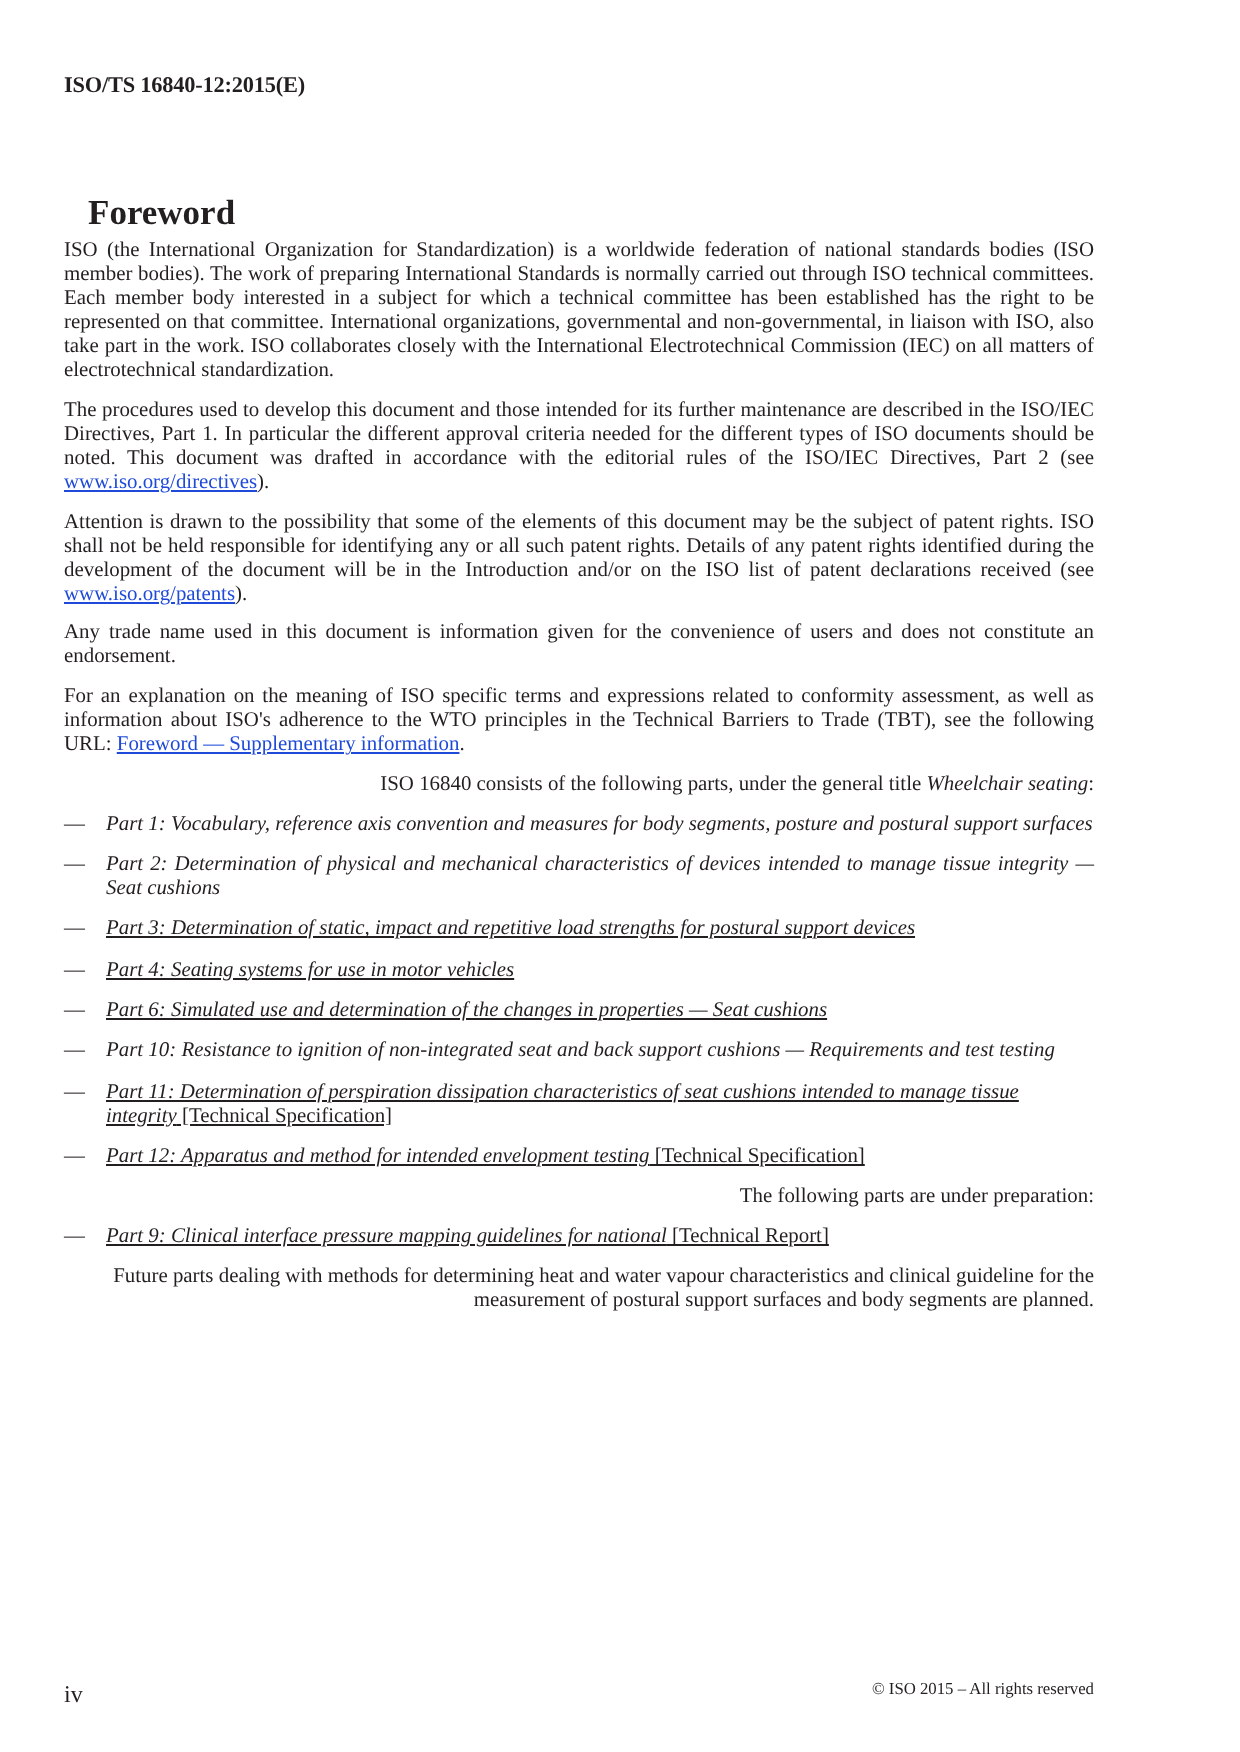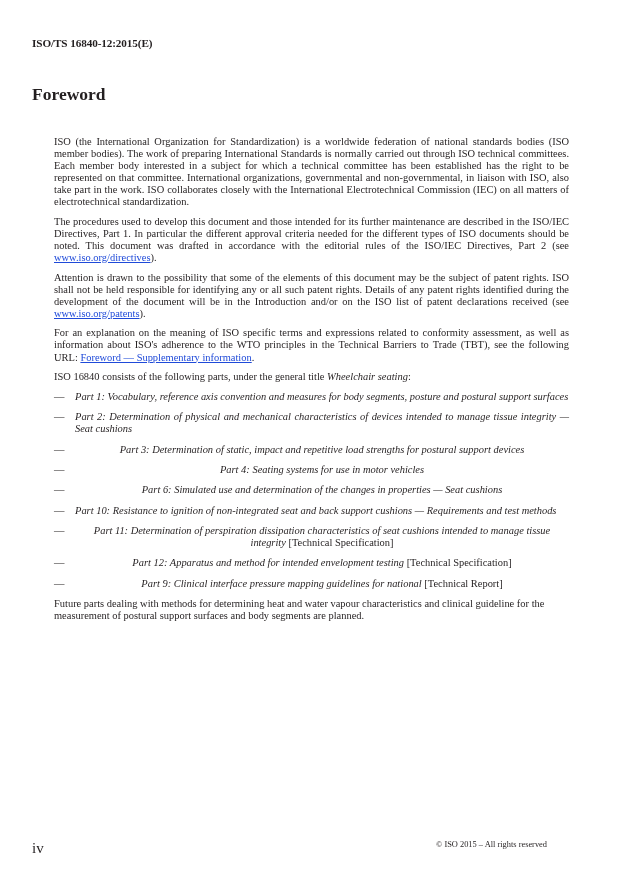--- a/index.html
+++ b/index.html
@@ -2,50 +2,51 @@
 <html><head>
 <meta charset="utf-8">
 <style>
   html, body { margin: 0; padding: 0; background: #ffffff; }
   body { width: 620px; height: 876px; position: relative; overflow: hidden;
          font-family: "DejaVu Serif", "Liberation Serif", serif; color: #231f20; }
   .page { position: absolute; left: 0; top: 0; width: 620px; height: 680px; }
   .header-id { position: absolute; left: 32px; top: 37px; font-size: 11.2px; font-weight: bold;
                font-family: "Liberation Serif", "DejaVu Serif", serif; letter-spacing: -0.1px; }
   .title { position: absolute; left: 32px; top: 84px; font-size: 17.5px; font-weight: bold;
-           font-family: "Liberation Serif", "DejaVu Serif", serif; margin: 0; }
-  .body { position: absolute; left: 32px; top: 136px; width: 515px;
-          font-family: "Liberation Serif", "DejaVu Serif", serif; font-size: 10.45px; line-height: 12.05px; margin-left: 22px; }
+           font-family: "Liberation Serif", "DejaVu Serif", serif; margin: 12px; }
+  .body { position: absolute; left: 32px; top: 120px; width: 515px;
+          font-family: "Liberation Serif", "DejaVu Serif", serif; font-size: 10.45px; line-height: 12.05px; }
   .body p { margin: 0 0 7.6px 0; text-align: justify; }
-  .body p.last-left { text-align: left; }
+  .body p.last-left { text-align: right; }
   a.link { color: #1f4ad9; text-decoration: underline; }
   .list-item { display: flex; margin: 0 0 8.3px 0; }
   .dash { width: 21px; flex: 0 0 21px; }
   .item-text { flex: 1; text-align: justify; }
-  .item-text.left { text-align: center; }
+  .item-text.left { text-align: left; text-decoration: underline; }
   em { font-style: italic; }
-  .footer-page { position: absolute; left: 32px; top: 840px; font-size: 15px;
+  .footer-page { position: absolute; left: 32px; top: 840px; font-size: 12px;
                  font-family: "Liberation Serif", "DejaVu Serif", serif; }
   .footer-copy { position: absolute; right: 73px; top: 840px; font-size: 8.4px;
                  font-family: "Liberation Serif", "DejaVu Serif", serif; }
 </style>
 </head>
 <body>
 
 <div class="page">
   <div class="header-id">ISO/TS 16840-12:2015(E)</div>
   <h1 class="title">Foreword</h1>
 
   <div class="body">
     <p>ISO (the International Organization for Standardization) is a worldwide federation of national standards bodies (ISO member bodies). The work of preparing International Standards is normally carried out through ISO technical committees. Each member body interested in a subject for which a technical committee has been established has the right to be represented on that committee. International organizations, governmental and non-governmental, in liaison with ISO, also take part in the work. ISO collaborates closely with the International Electrotechnical Commission (IEC) on all matters of electrotechnical standardization.</p>
 
     <p><span>The procedures used to develop this document and those intended for its further maintenance are described in the ISO/IEC Directives, Part 1. In particular the different approval criteria needed for the different types of ISO documents should be noted. This document was drafted in accordance with the editorial rules of the ISO/IEC Directives, Part 2 (see </span><a class="link" href="#">www.iso.org/directives</a><span>).</span></p>
 
     <p><span>Attention is drawn to the possibility that some of the elements of this document may be the subject of patent rights. ISO shall not be held responsible for identifying any or all such patent rights. Details of any patent rights identified during the development of the document will be in the Introduction and/or on the ISO list of patent declarations received (see </span><a class="link" href="#">www.iso.org/patents</a><span>).</span></p>
 
+    <p>Any trade name used in this document is information given for the convenience of users and does not constitute an endorsement.</p>
 
     <p><span>For an explanation on the meaning of ISO specific terms and expressions related to conformity assessment, as well as information about ISO's adherence to the WTO principles in the Technical Barriers to Trade (TBT), see the following URL: </span><a class="link" href="#">Foreword — Supplementary information</a><span>.</span></p>
 
 
     <p class="last-left"><span>ISO 16840 consists of the following parts, under the general title </span><em>Wheelchair seating</em><span>:</span></p>
 
     <div>
       <div class="list-item">
           <span class="dash">—</span>
           <span class="item-text"><em>Part 1: Vocabulary, reference axis convention and measures for body segments, posture and postural support surfaces</em><span></span></span>
@@ -61,32 +62,33 @@
       <div class="list-item">
           <span class="dash">—</span>
           <span class="item-text left"><em>Part 4: Seating systems for use in motor vehicles</em><span></span></span>
         </div>
       <div class="list-item">
           <span class="dash">—</span>
           <span class="item-text left"><em>Part 6: Simulated use and determination of the changes in properties — Seat cushions</em><span></span></span>
         </div>
       <div class="list-item">
           <span class="dash">—</span>
-          <span class="item-text"><em>Part 10: Resistance to ignition of non-integrated seat and back support cushions — Requirements and test methods</em><span></span></span>
+          <span class="item-text"><em>Part 10: Resistance to ignition of non-integrated seat and back support cushions — Requirements and test testing</em><span></span></span>
         </div>
       <div class="list-item">
           <span class="dash">—</span>
           <span class="item-text left"><em>Part 11: Determination of perspiration dissipation characteristics of seat cushions intended to manage tissue integrity</em><span> [Technical Specification]</span></span>
         </div>
       <div class="list-item">
           <span class="dash">—</span>
           <span class="item-text left"><em>Part 12: Apparatus and method for intended envelopment testing</em><span> [Technical Specification]</span></span>
         </div>
     </div>
 
+    <p class="last-left">The following parts are under preparation:</p>
 
     <div>
       <div class="list-item">
           <span class="dash">—</span>
           <span class="item-text left"><em>Part 9: Clinical interface pressure mapping guidelines for national</em><span> [Technical Report]</span></span>
         </div>
     </div>
 
     <p class="last-left">Future parts dealing with methods for determining heat and water vapour characteristics and clinical guideline for the measurement of postural support surfaces and body segments are planned.</p>
   </div>

